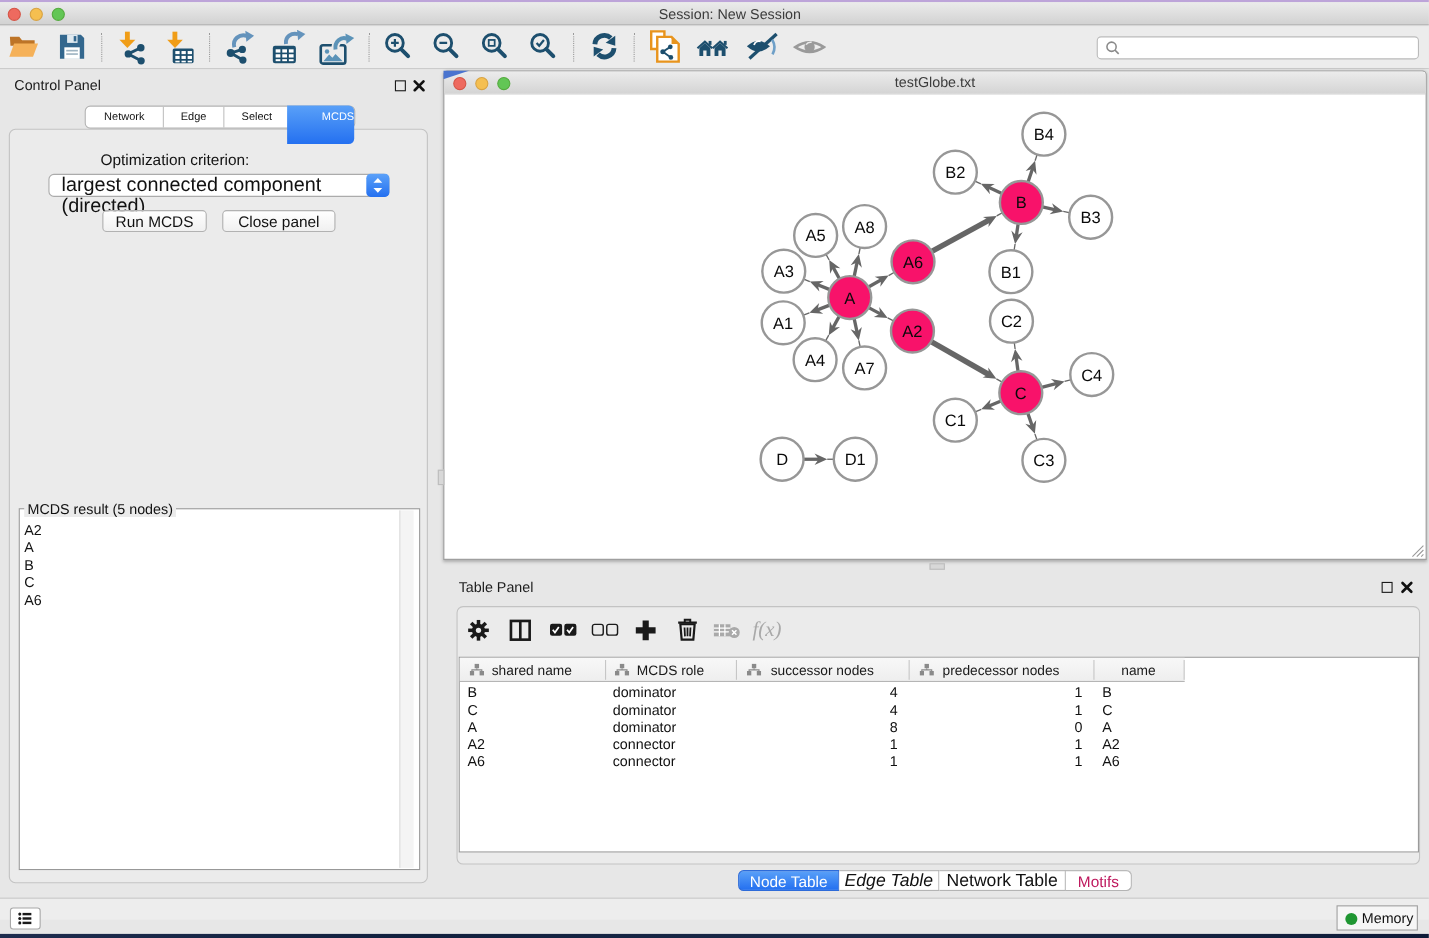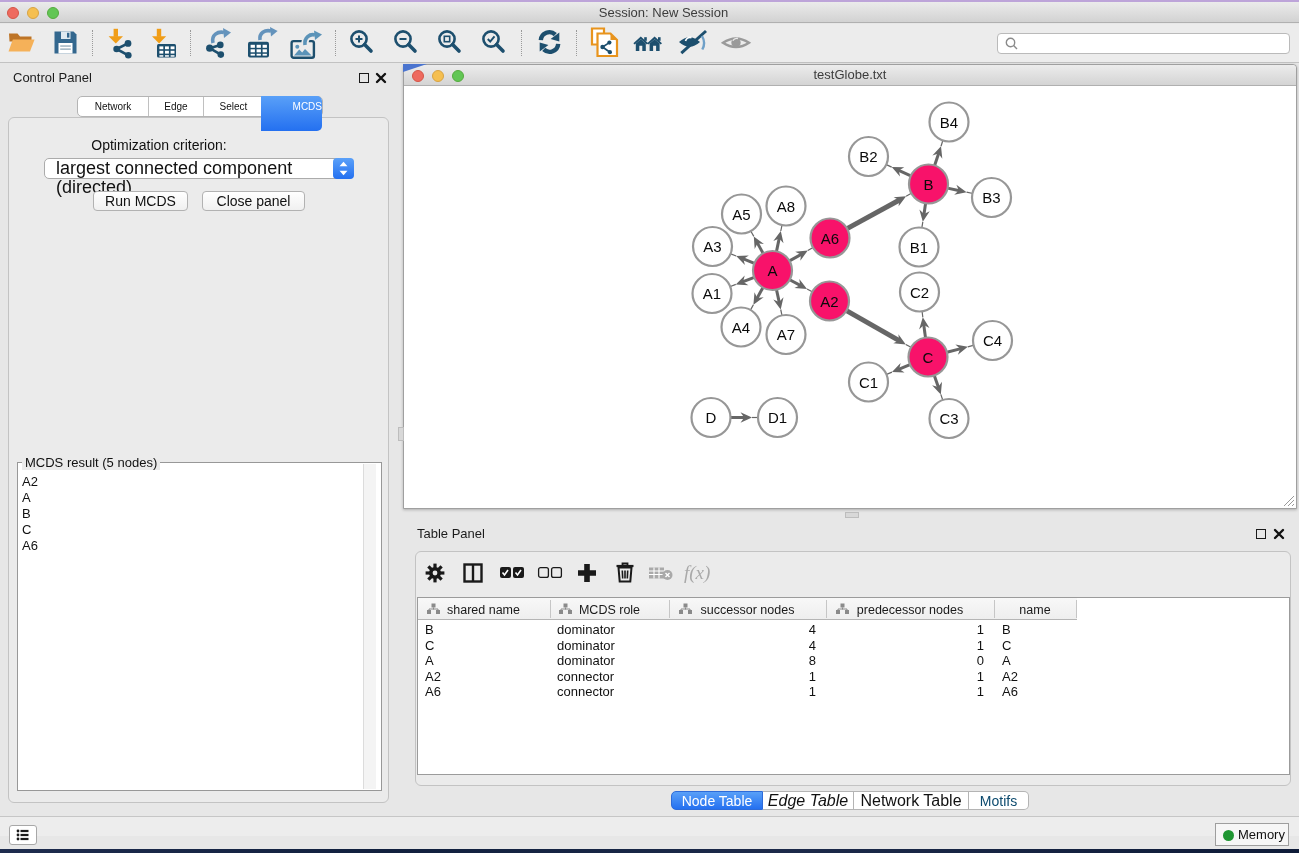--- a/index.html
+++ b/index.html
@@ -418,21 +418,21 @@
   <div class="abs" style="left:594px;top:83px;width:82px;text-align:center;font-size:12.5px;color:#1a1a1a;">name</div>
   <div class="abs" style="left:25px;top:102px;font-size:13px;color:#111;line-height:15.5px;">B<br>C<br>A<br>A2<br>A6</div>
   <div class="abs" style="left:157px;top:102px;font-size:13px;color:#111;line-height:15.5px;">dominator<br>dominator<br>dominator<br>connector<br>connector</div>
   <div class="abs" style="left:316px;top:102px;width:100px;text-align:right;font-size:13px;color:#111;line-height:15.5px;">4<br>4<br>8<br>1<br>1</div>
   <div class="abs" style="left:484px;top:102px;width:100px;text-align:right;font-size:13px;color:#111;line-height:15.5px;">1<br>1<br>0<br>1<br>1</div>
   <div class="abs" style="left:602px;top:102px;font-size:13px;color:#111;line-height:15.5px;">B<br>C<br>A<br>A2<br>A6</div>
 
   <div class="abs" style="left:271px;top:271px;width:92px;height:19px;background:linear-gradient(#59a0f8,#2470f0);border:1px solid #2d6bd9;border-radius:5px 0 0 5px;text-align:center;line-height:18px;font-size:14px;color:#fff;">Node Table</div>
   <div class="abs" style="left:363px;top:271px;width:91px;height:19px;background:#ffffff;border:1px solid #b4b4b4;border-left:none;text-align:center;line-height:18px;font-size:16px;color:#111;font-style:italic;">Edge Table</div>
   <div class="abs" style="left:454px;top:271px;width:115px;height:19px;background:#ffffff;border:1px solid #b4b4b4;border-left:none;text-align:center;line-height:18px;font-size:16px;color:#111;">Network Table</div>
-  <div class="abs" style="left:569px;top:271px;width:60px;height:19px;background:#ffffff;border:1px solid #b4b4b4;border-left:none;border-radius:0 5px 5px 0;text-align:center;line-height:18px;font-size:14px;color:#0c4a6e;">Motifs</div>
+  <div class="abs" style="left:569px;top:271px;width:60px;height:19px;background:#ffffff;border:1px solid #b4b4b4;border-left:none;border-radius:0 5px 5px 0;text-align:center;line-height:18px;font-size:14px;color:#be185d;">Motifs</div>
 </div>
 
 <div class="abs" style="left:0;top:816px;width:1299px;height:20px;background:#ededed;border-top:1px solid #c6c6c6;">
   <div class="abs" style="left:9px;top:8px;width:28px;height:20px;background:#ffffff;border:1px solid #a8a8a8;border-radius:3px;">
     <svg width="26" height="18" viewBox="0 0 26 18">
         <g fill="#1a1a1a">
           <circle cx="8" cy="5" r="1.4"></circle>
           <circle cx="8" cy="9" r="1.4"></circle>
           <circle cx="8" cy="13" r="1.4"></circle>
           <rect x="10.5" y="3.9" width="8" height="2.2"></rect>

